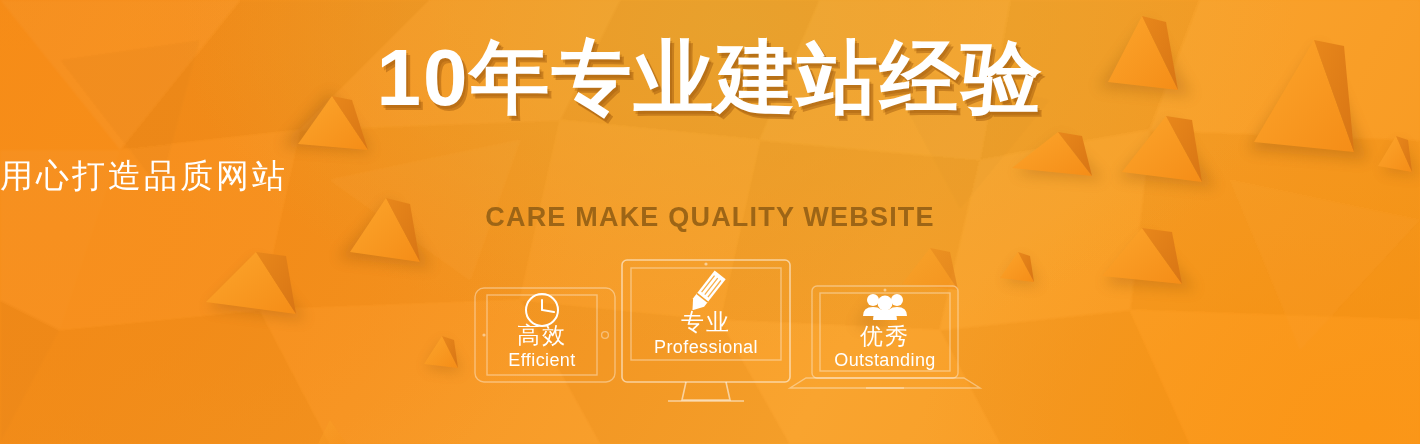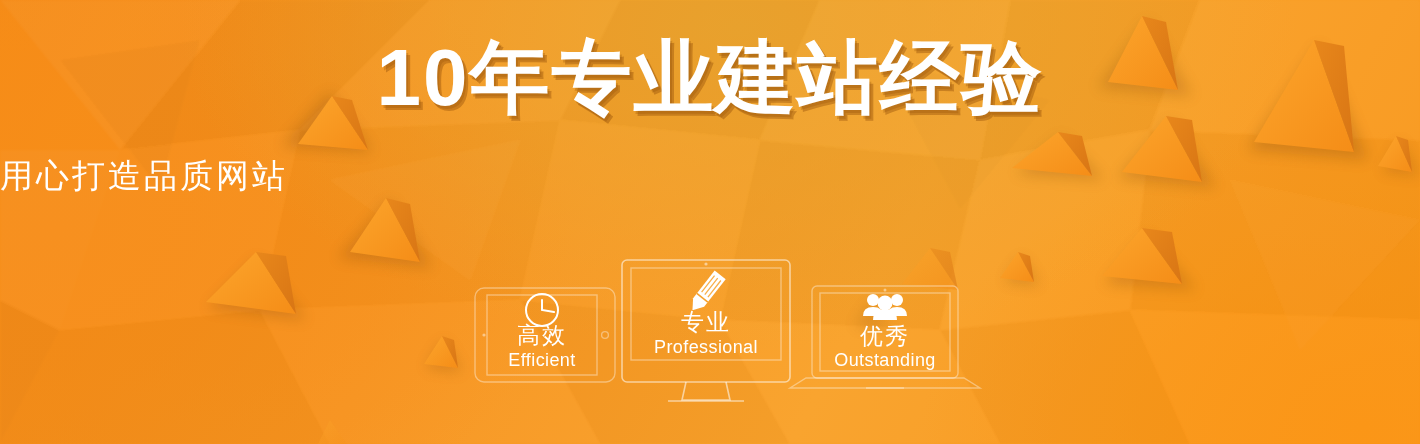--- a/index.html
+++ b/index.html
@@ -205,20 +205,21 @@
     </g>
     <g>
       <polygon points="312,456 330,420 352,452" fill="url(#triL)" opacity="0.5"></polygon>
     </g>
   </svg>
 
   <div id="headline">10年专业建站经验</div>
 
   <div id="sub-cn">用心打造品质网站</div>
 
+  <div id="sub-en">CARE MAKE QUALITY WEBSITE</div>
 
   <svg id="devices" viewBox="0 0 1420 444">
 
     <g>
       <rect class="outline-faint" x="475" y="288" rx="9" ry="9" width="140" height="94"></rect>
       <rect class="outline-faint" x="487" y="295" width="110" height="80"></rect>
       <circle class="outline-faint" cx="605" cy="335" r="3.4"></circle>
       <circle cx="484" cy="335" r="1.6" fill="rgba(255,255,255,0.45)"></circle>
 
       <g>

